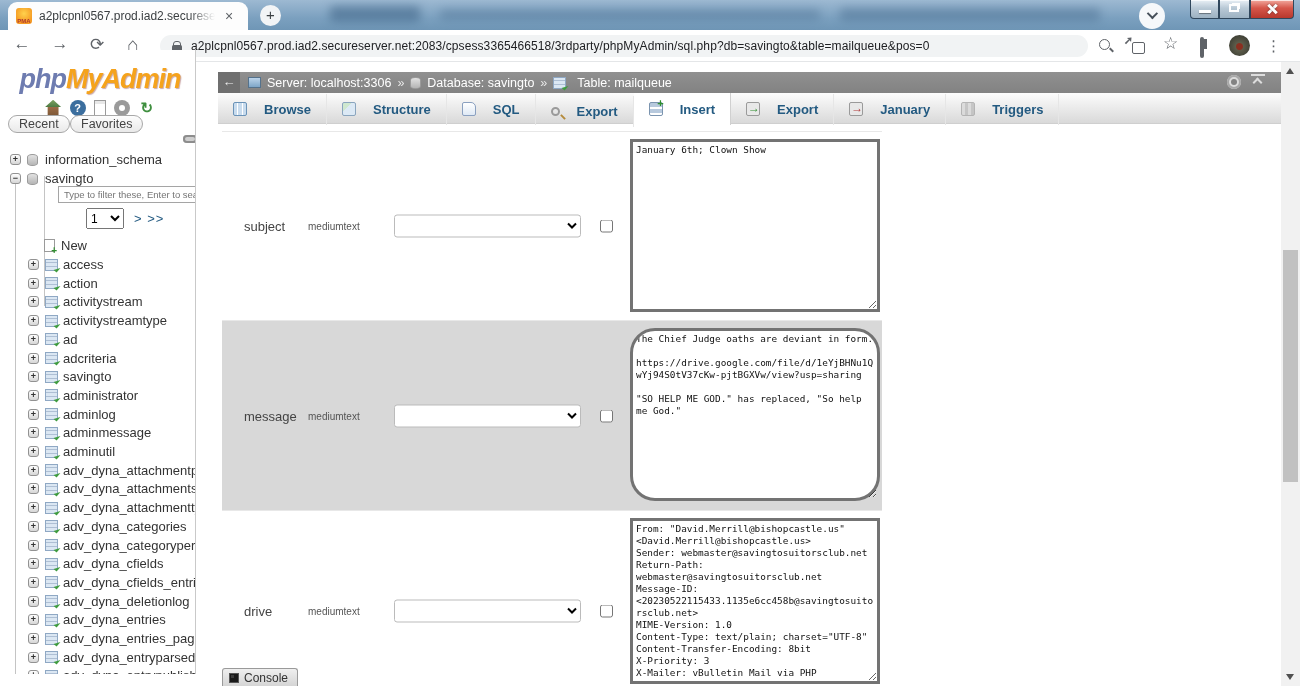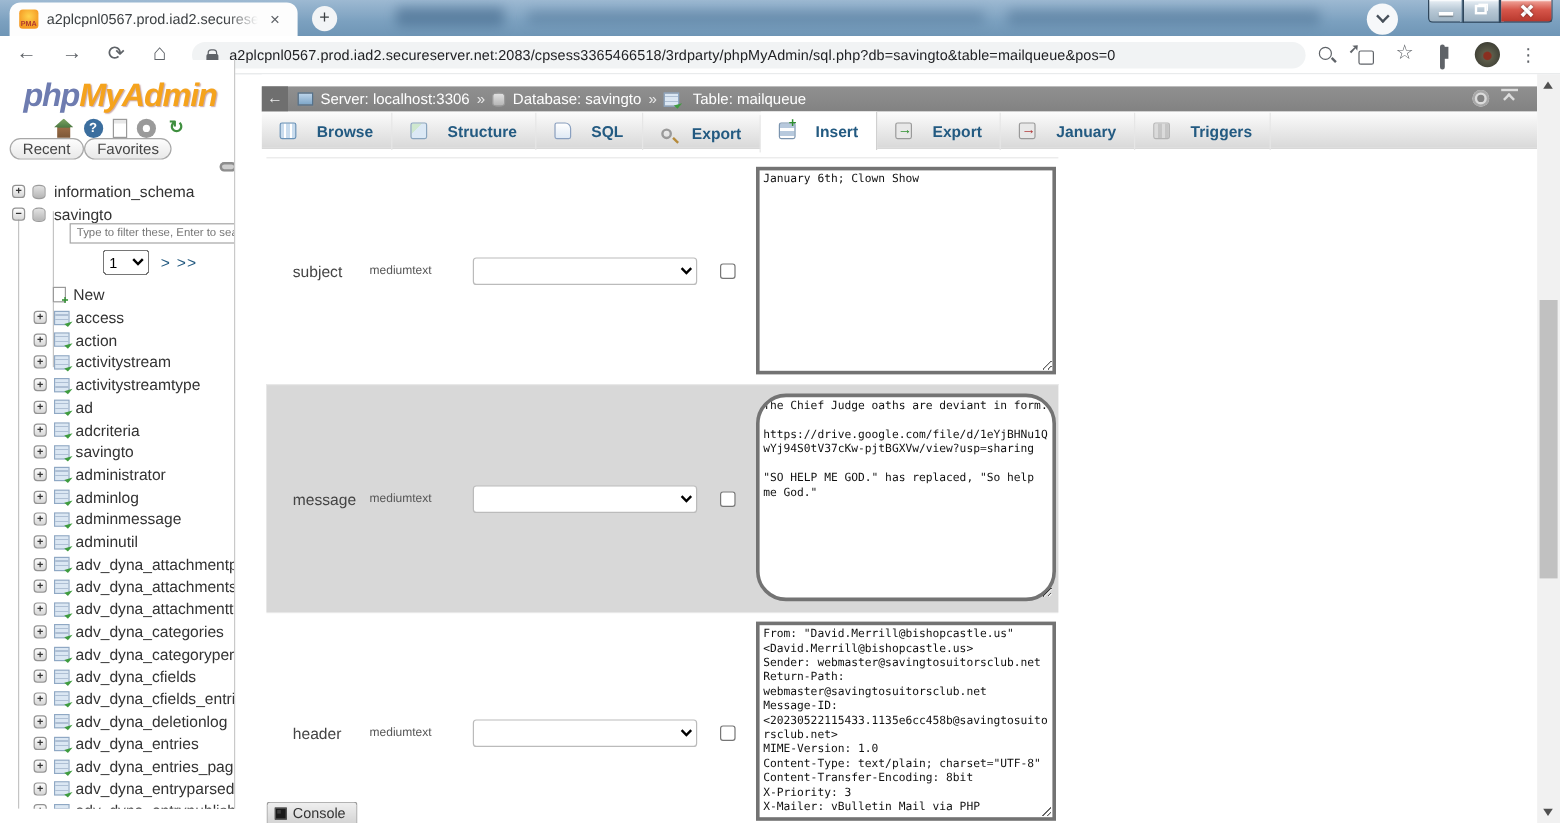--- a/index.html
+++ b/index.html
@@ -414,21 +414,21 @@
       <span class="f-type">mediumtext</span>
       <select><option></option></select>
       <input type="checkbox" style="">
       <textarea spellcheck="false" style="">The Chief Judge oaths are deviant in form.
 
 https://drive.google.com/file/d/1eYjBHNu1QwYj94S0tV37cKw-pjtBGXVw/view?usp=sharing
 
 "SO HELP ME GOD." has replaced, "So help me God."</textarea>
     </div>
     <div class="frow" id="row-header">
-      <span class="f-name">header</span>
+      <span class="f-name">drive</span>
       <span class="f-type">mediumtext</span>
       <select><option></option></select>
       <input type="checkbox" style="">
       <textarea spellcheck="false" style="">From: "David.Merrill@bishopcastle.us" &lt;David.Merrill@bishopcastle.us&gt;
 Sender: webmaster@savingtosuitorsclub.net
 Return-Path: webmaster@savingtosuitorsclub.net
 Message-ID: &lt;20230522115433.1135e6cc458b@savingtosuitorsclub.net&gt;
 MIME-Version: 1.0
 Content-Type: text/plain; charset="UTF-8"
 Content-Transfer-Encoding: 8bit

